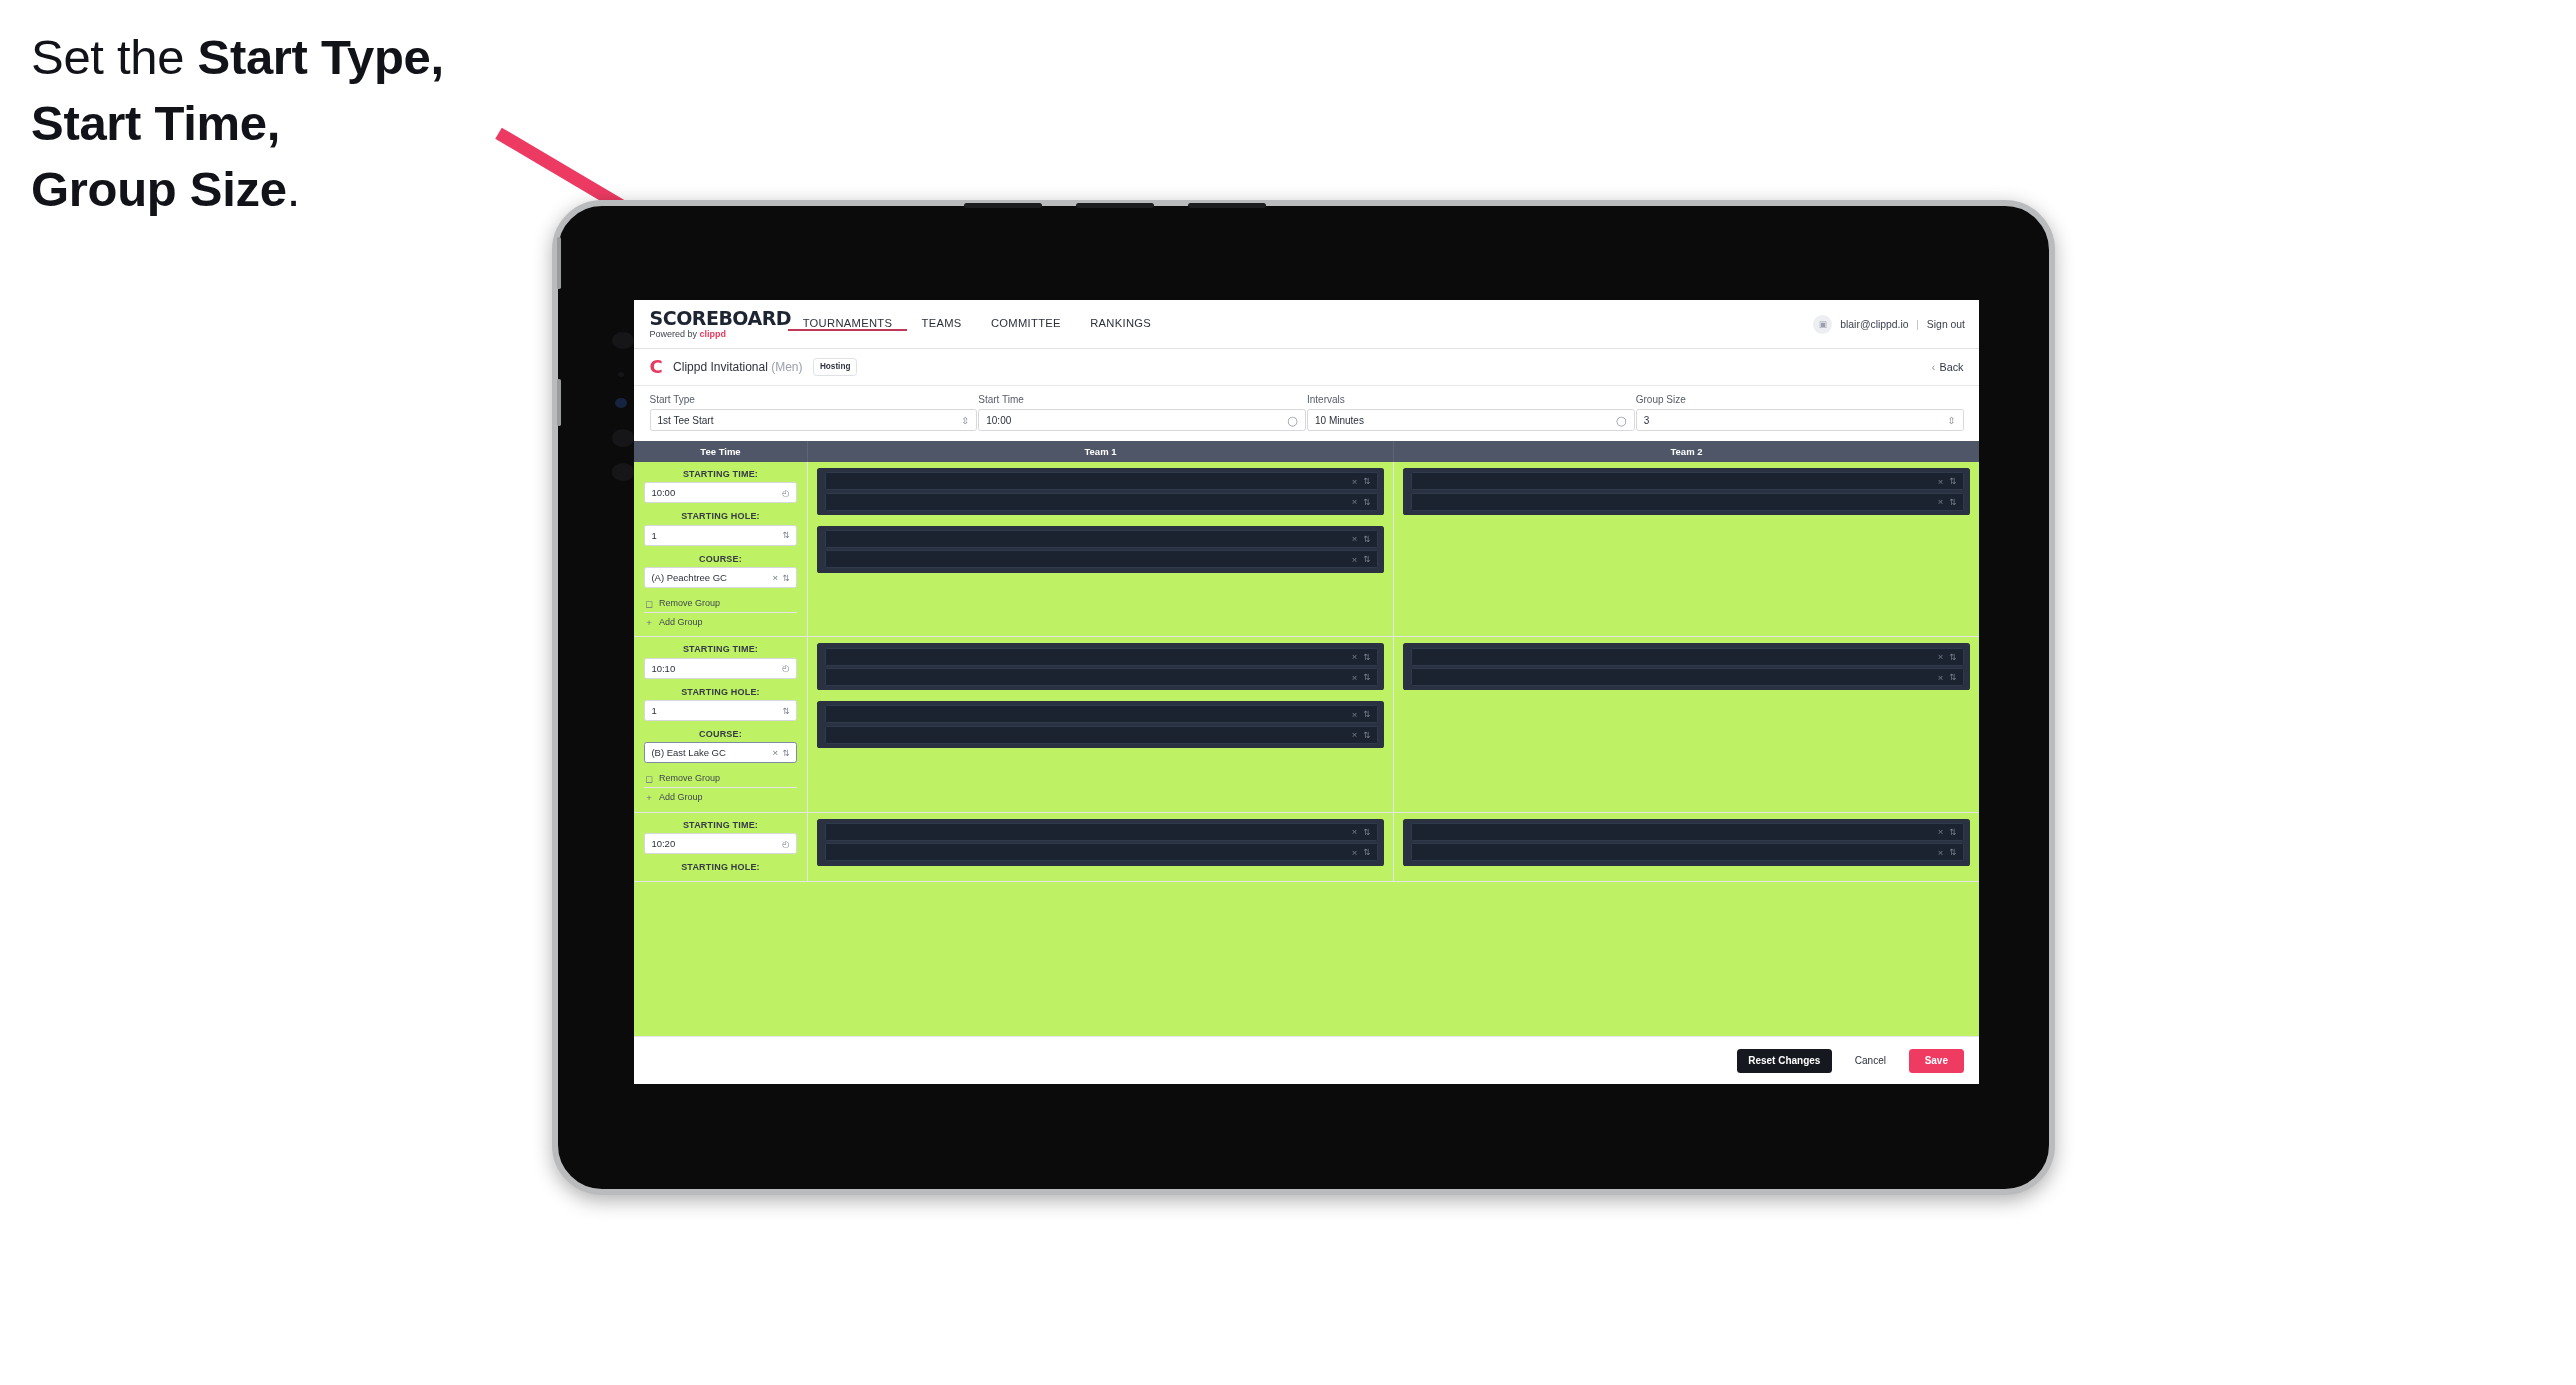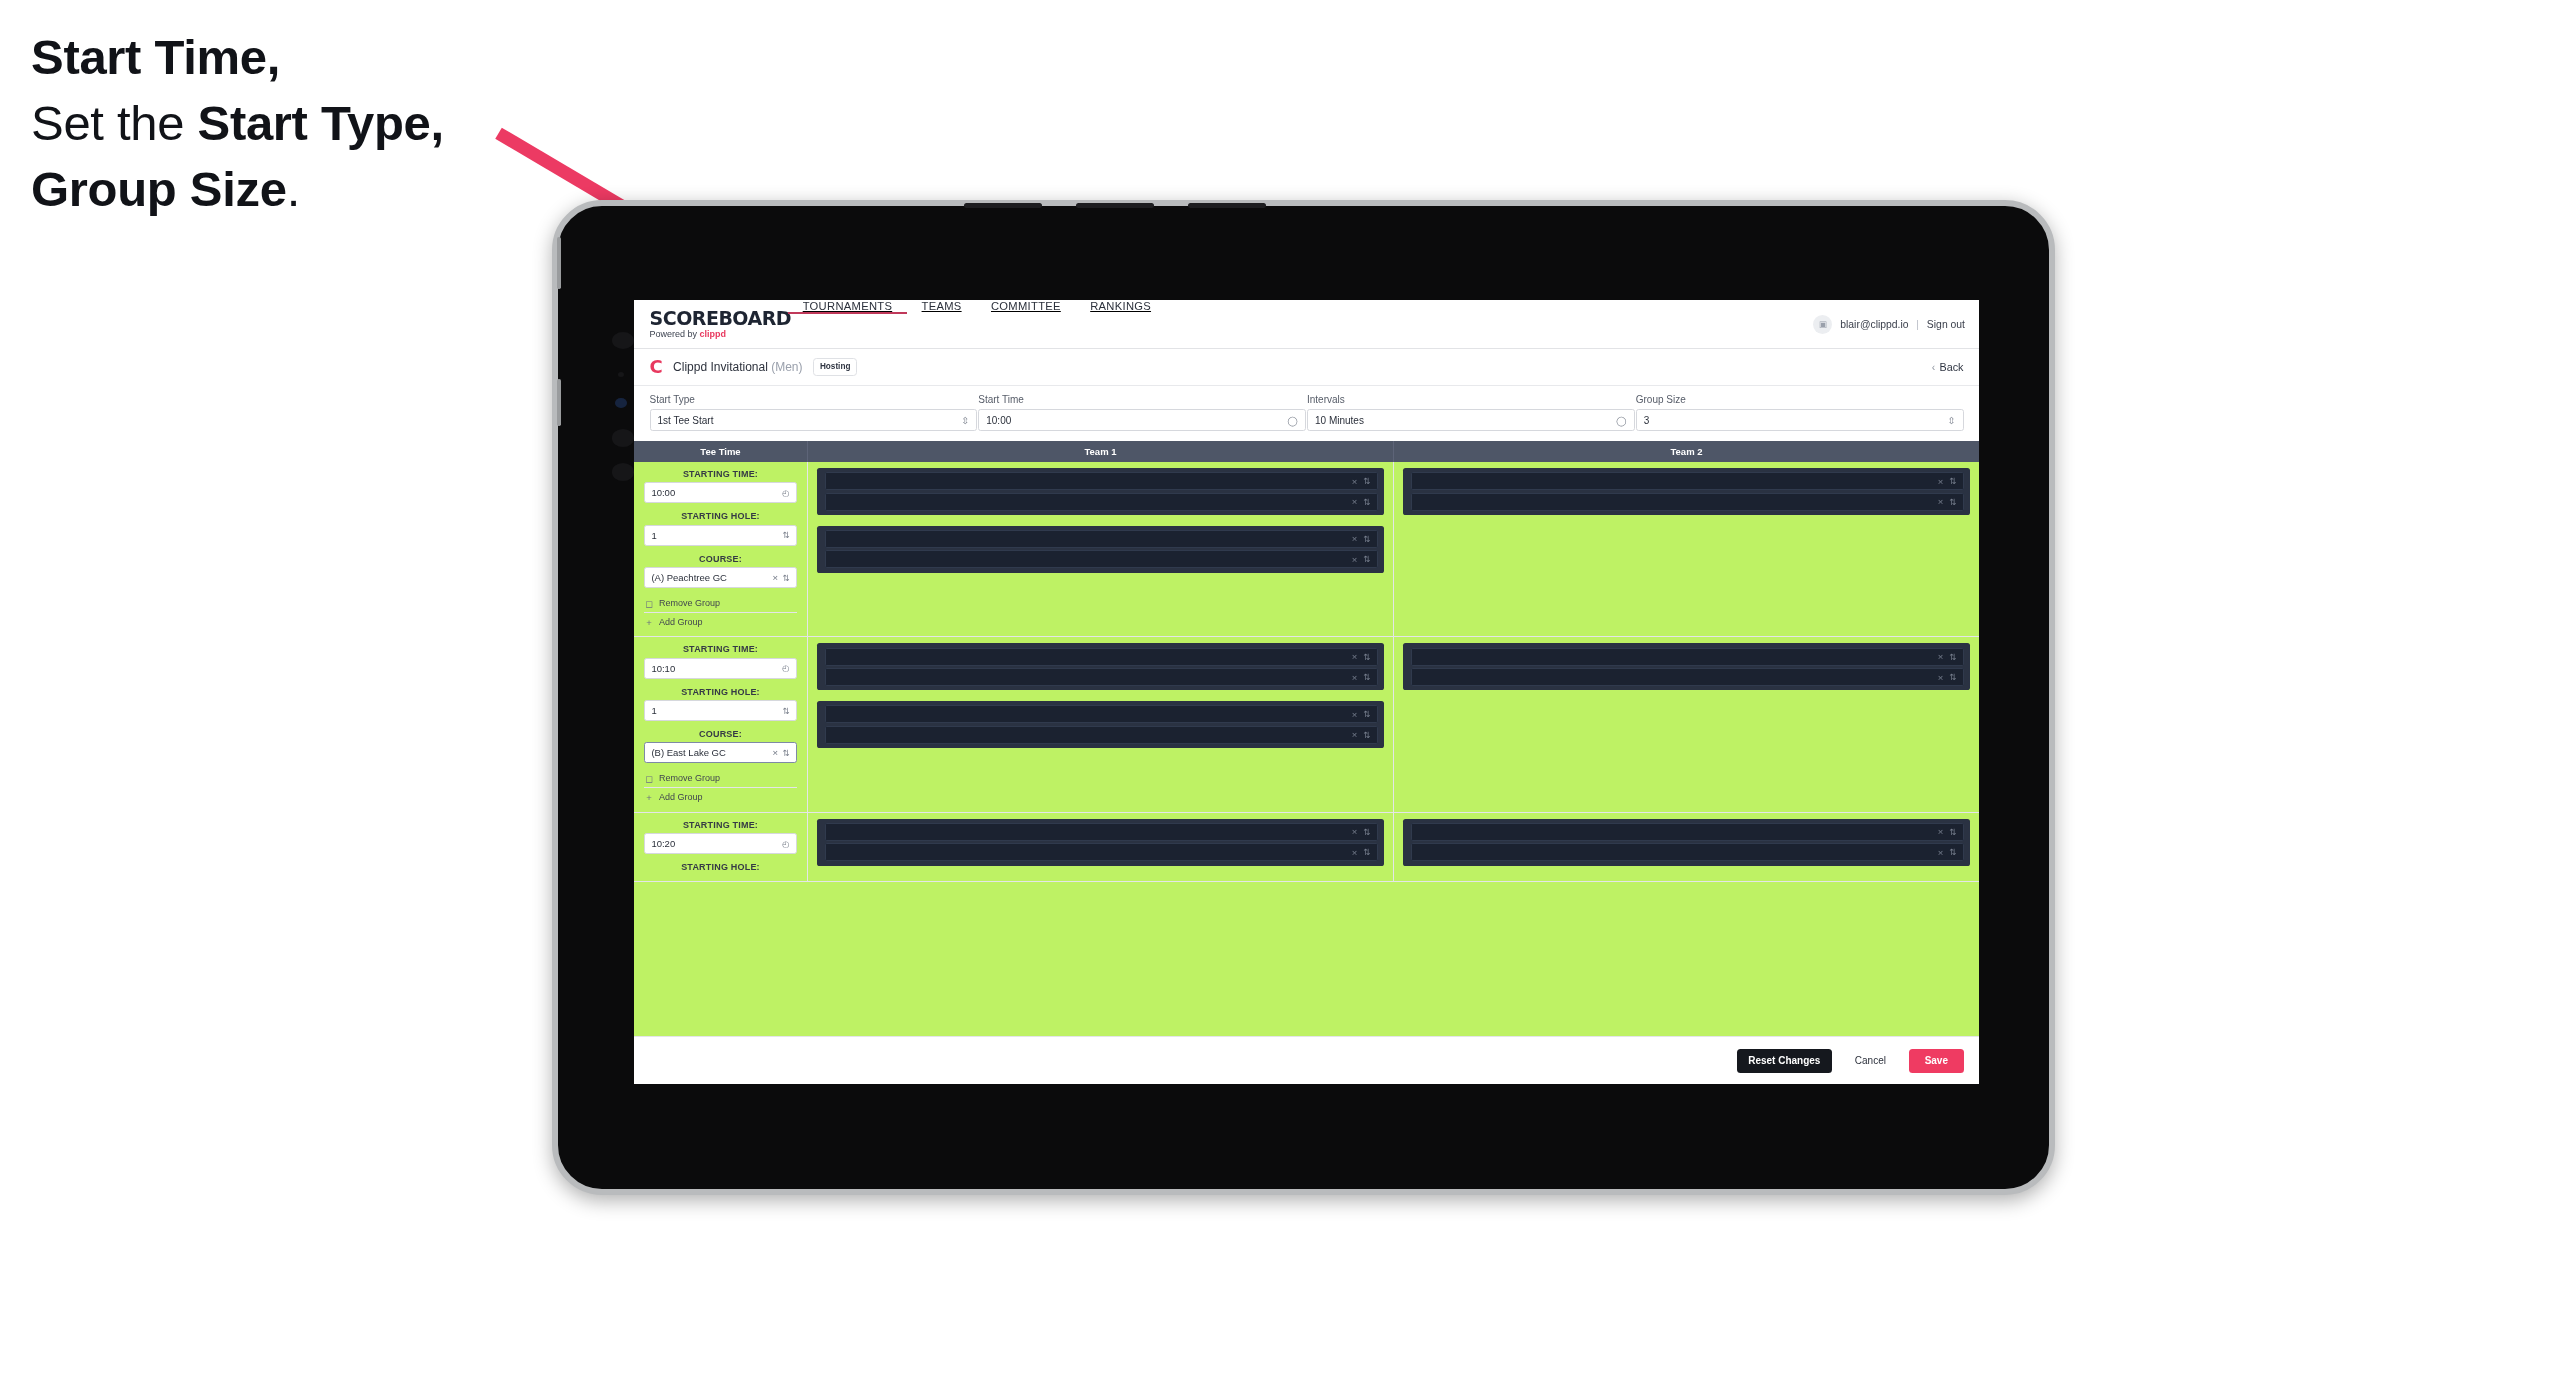--- a/index.html
+++ b/index.html
@@ -52,21 +52,21 @@
     border-bottom: 0.9px solid #e2e3e6;
     background:#fff; flex: none;
   }
   .logo-wrap { width: 154px; display:flex; flex-direction:column; justify-content:center; padding-left: 15.5px; }
   .logo-main {
     font-size: 19px; font-weight: 700; color:#1e2532; letter-spacing: -0.5px;
     font-family: "DejaVu Sans", sans-serif; line-height: 1;
   }
   .logo-sub { font-size: 9px; color:#3d4350; margin-top:2.6px; line-height:1; }
   .logo-sub .brand { color:#e8395f; font-weight:700; }
-  .nav-items { display:flex; align-items:flex-start;text-decoration:underline; }
+  .nav-items { display:flex; align-items:center; }
   .nav-item {
     display:flex; align-items:center; padding: 0 14.7px;
     font-size: 11.2px; color:#2b303b; letter-spacing:0.3px;
     border-bottom: 2.6px solid transparent; cursor:pointer;
   }
   .nav-item.active { border-bottom-color:#c0395a; }
   .nav-right { margin-left:auto; display:flex; align-items:center; padding-right:14px; gap:7.8px; font-size:10.4px; color:#3a3f4b; }
   .avatar { width:19px; height:19px; border-radius:50%; background:#eceef1; display:flex; align-items:center; justify-content:center; color:#9aa0ab; font-size:8.6px;}
   .nav-right .sep { color:#b9bdc6; }
   .signout { cursor:pointer; }
@@ -155,24 +155,24 @@
   .btn.ghost { background:transparent; color:#2b303b; }
   .btn.save { background:#ef3b62; color:#fff; font-weight:600; padding: 7px 15.5px; }
 </style>
 </head>
 <body>
 
 <div id="stage">
 
   <div id="caption">
     <div>
+      <span class="n">Set the </span><span class="b">Start Type,</span>
+    </div>
+    <div>
       <span class="b">Start Time,</span>
-    </div>
-    <div>
-      <span class="n">Set the </span><span class="b">Start Type,</span>
     </div>
     <div>
       <span class="b">Group Size</span><span class="n">.</span>
     </div>
   </div>
 
   <svg id="arrow" viewBox="0 0 560 330">
     <line x1="18" y1="14" x2="448" y2="268" stroke="#EC3A63" stroke-width="15" stroke-linecap="butt"></line>
     <polygon points="500,305 386,268 406,236" fill="#EC3A63"></polygon>
     <polygon points="500,305 410,318 406,236" fill="#EC3A63"></polygon>

